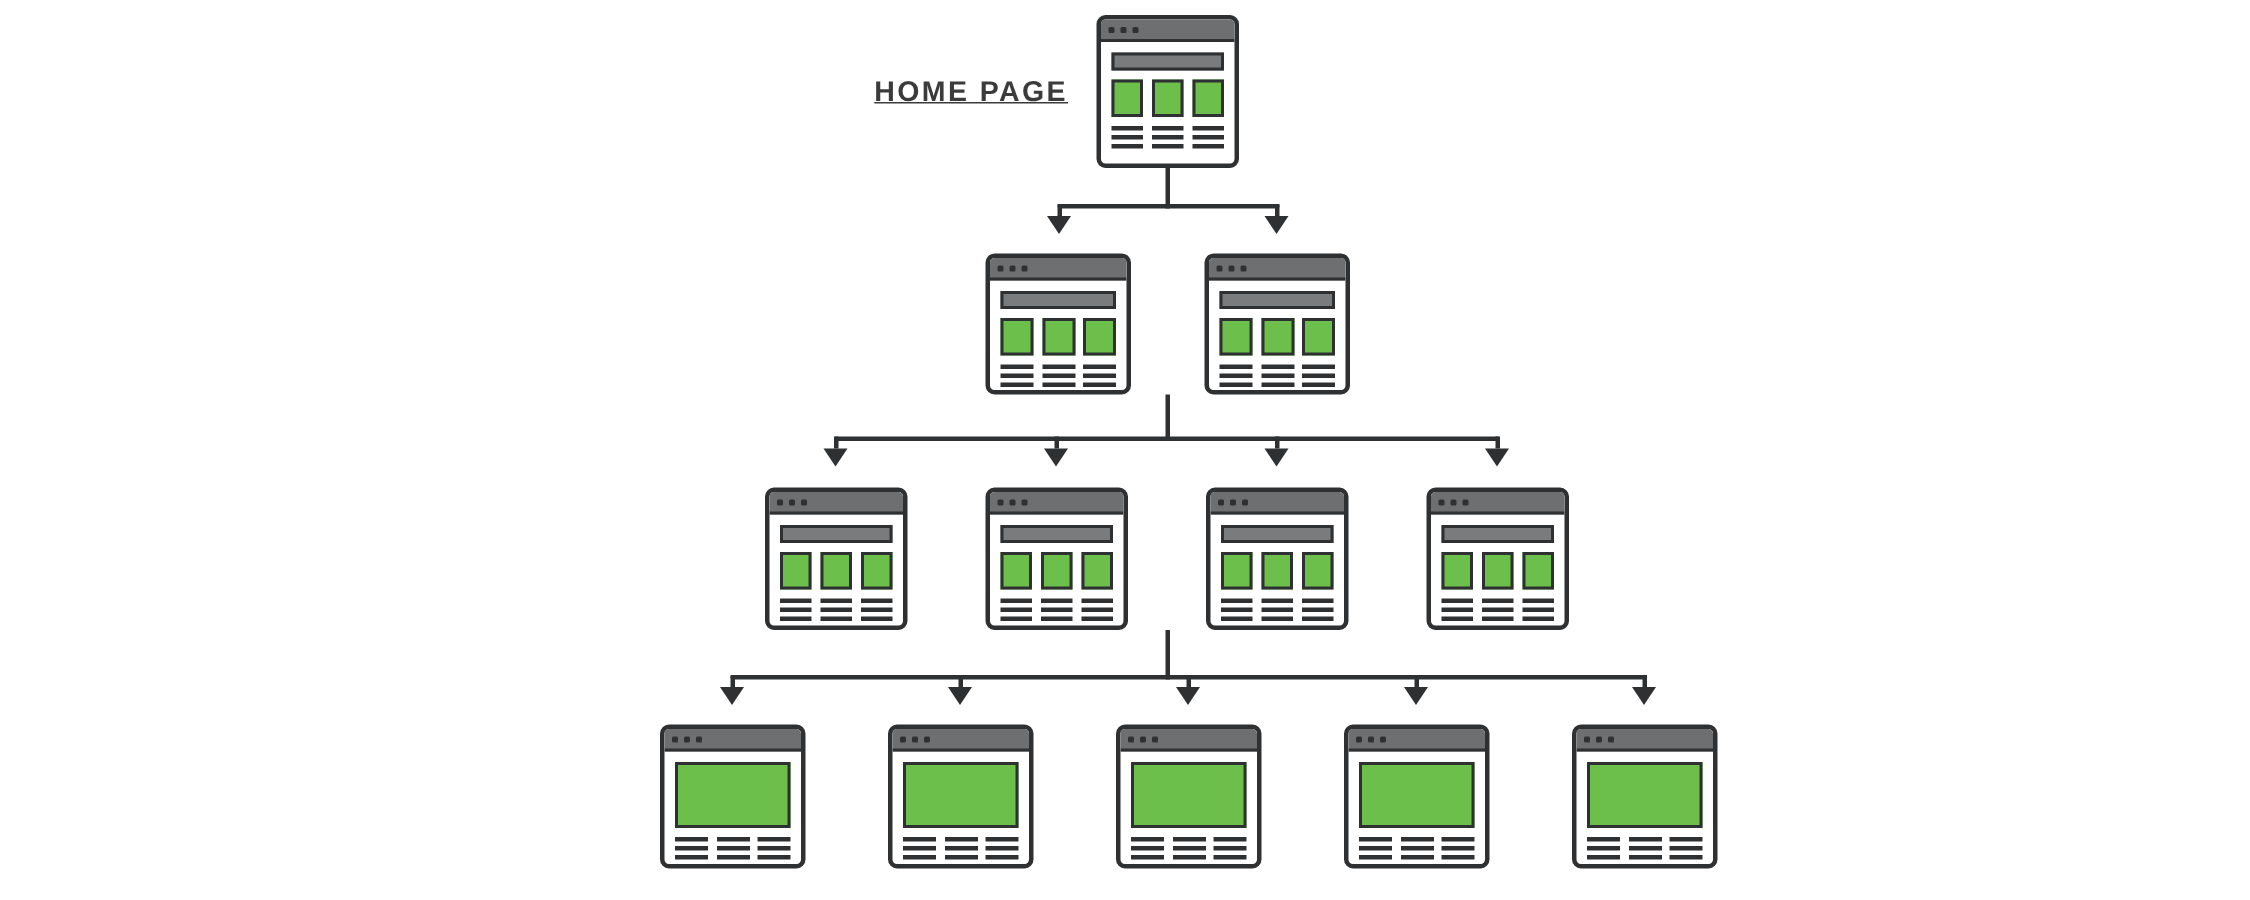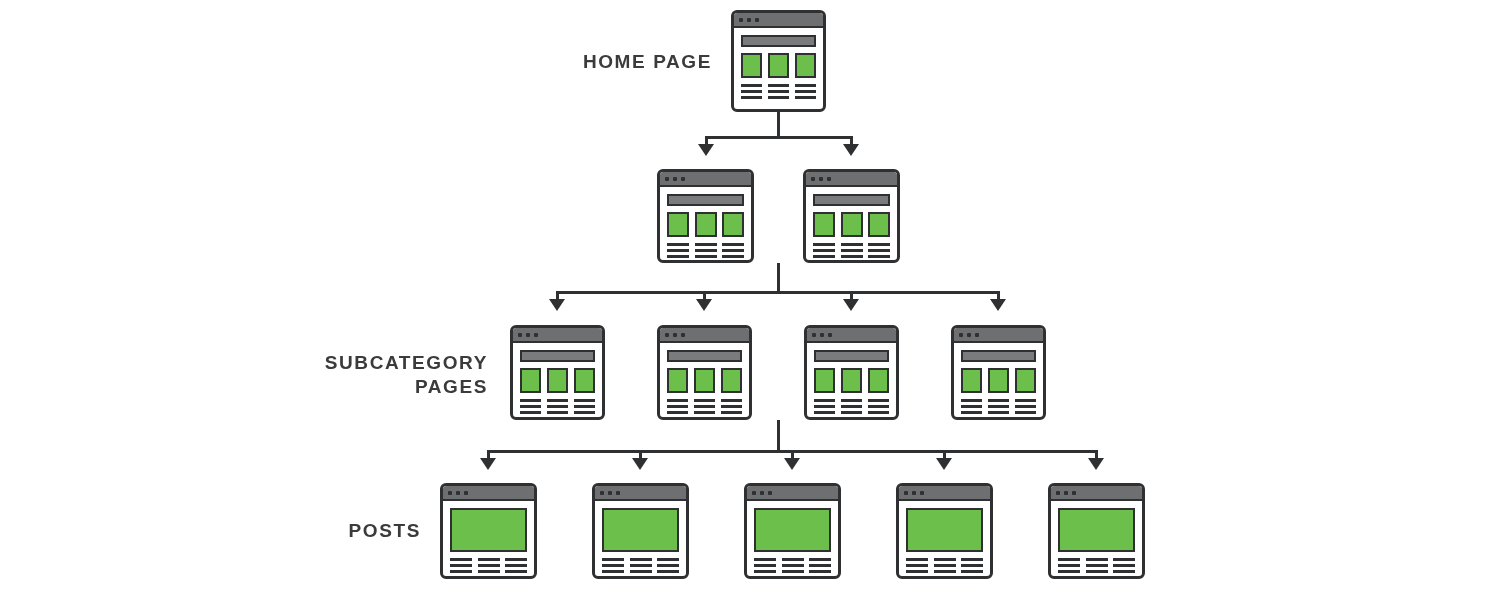--- a/index.html
+++ b/index.html
@@ -485,17 +485,14 @@
             <div class="tline" style="height: 3px;"></div>
           </div>
           <div class="textcol" style="width: 22px; gap: 3px;">
             <div class="tline" style="height: 3px;"></div>
             <div class="tline" style="height: 3px;"></div>
             <div class="tline" style="height: 3px;"></div>
           </div>
         </div>
       </div>
     </div>
-    <div class="row-label" style="left: 0px; width: 712px; top: 50px; font-size: 19px;">HOME PAGE</div>
-    <div class="row-label" style="left: 0px; width: 488px; top: 351px; font-size: 19px;">SUBCATEGORY
-PAGES</div>
-    <div class="row-label" style="left: 0px; width: 421px; top: 519px; font-size: 19px;">POSTS</div>
+    <div class="row-label" style="left: 0px; width: 712px; top: 50px; font-size: 19px; text-decoration: underline;">HOME PAGE</div>
   </div>
 
 </body></html>

